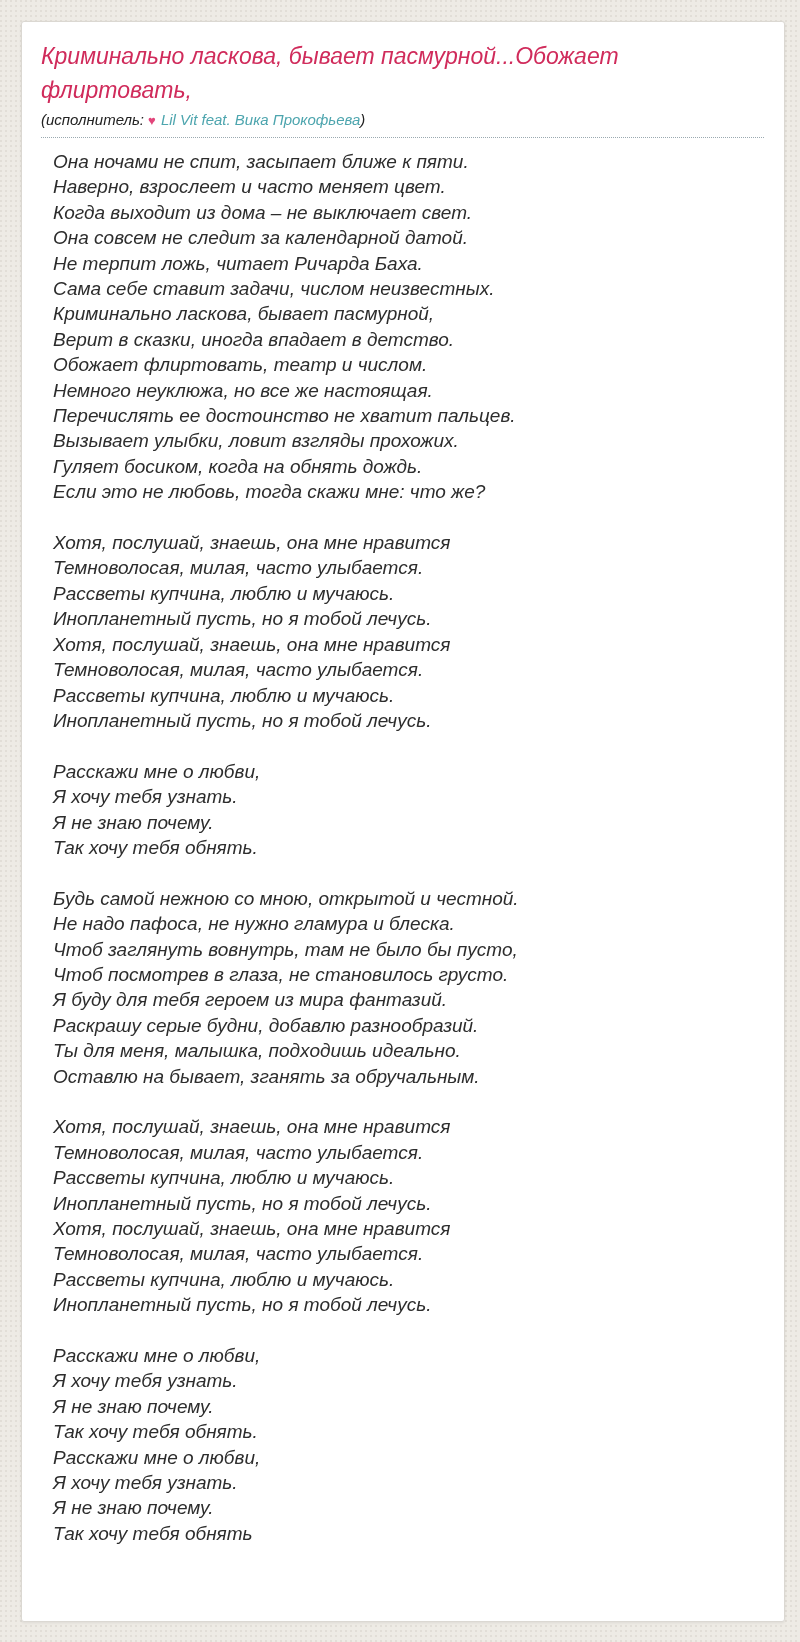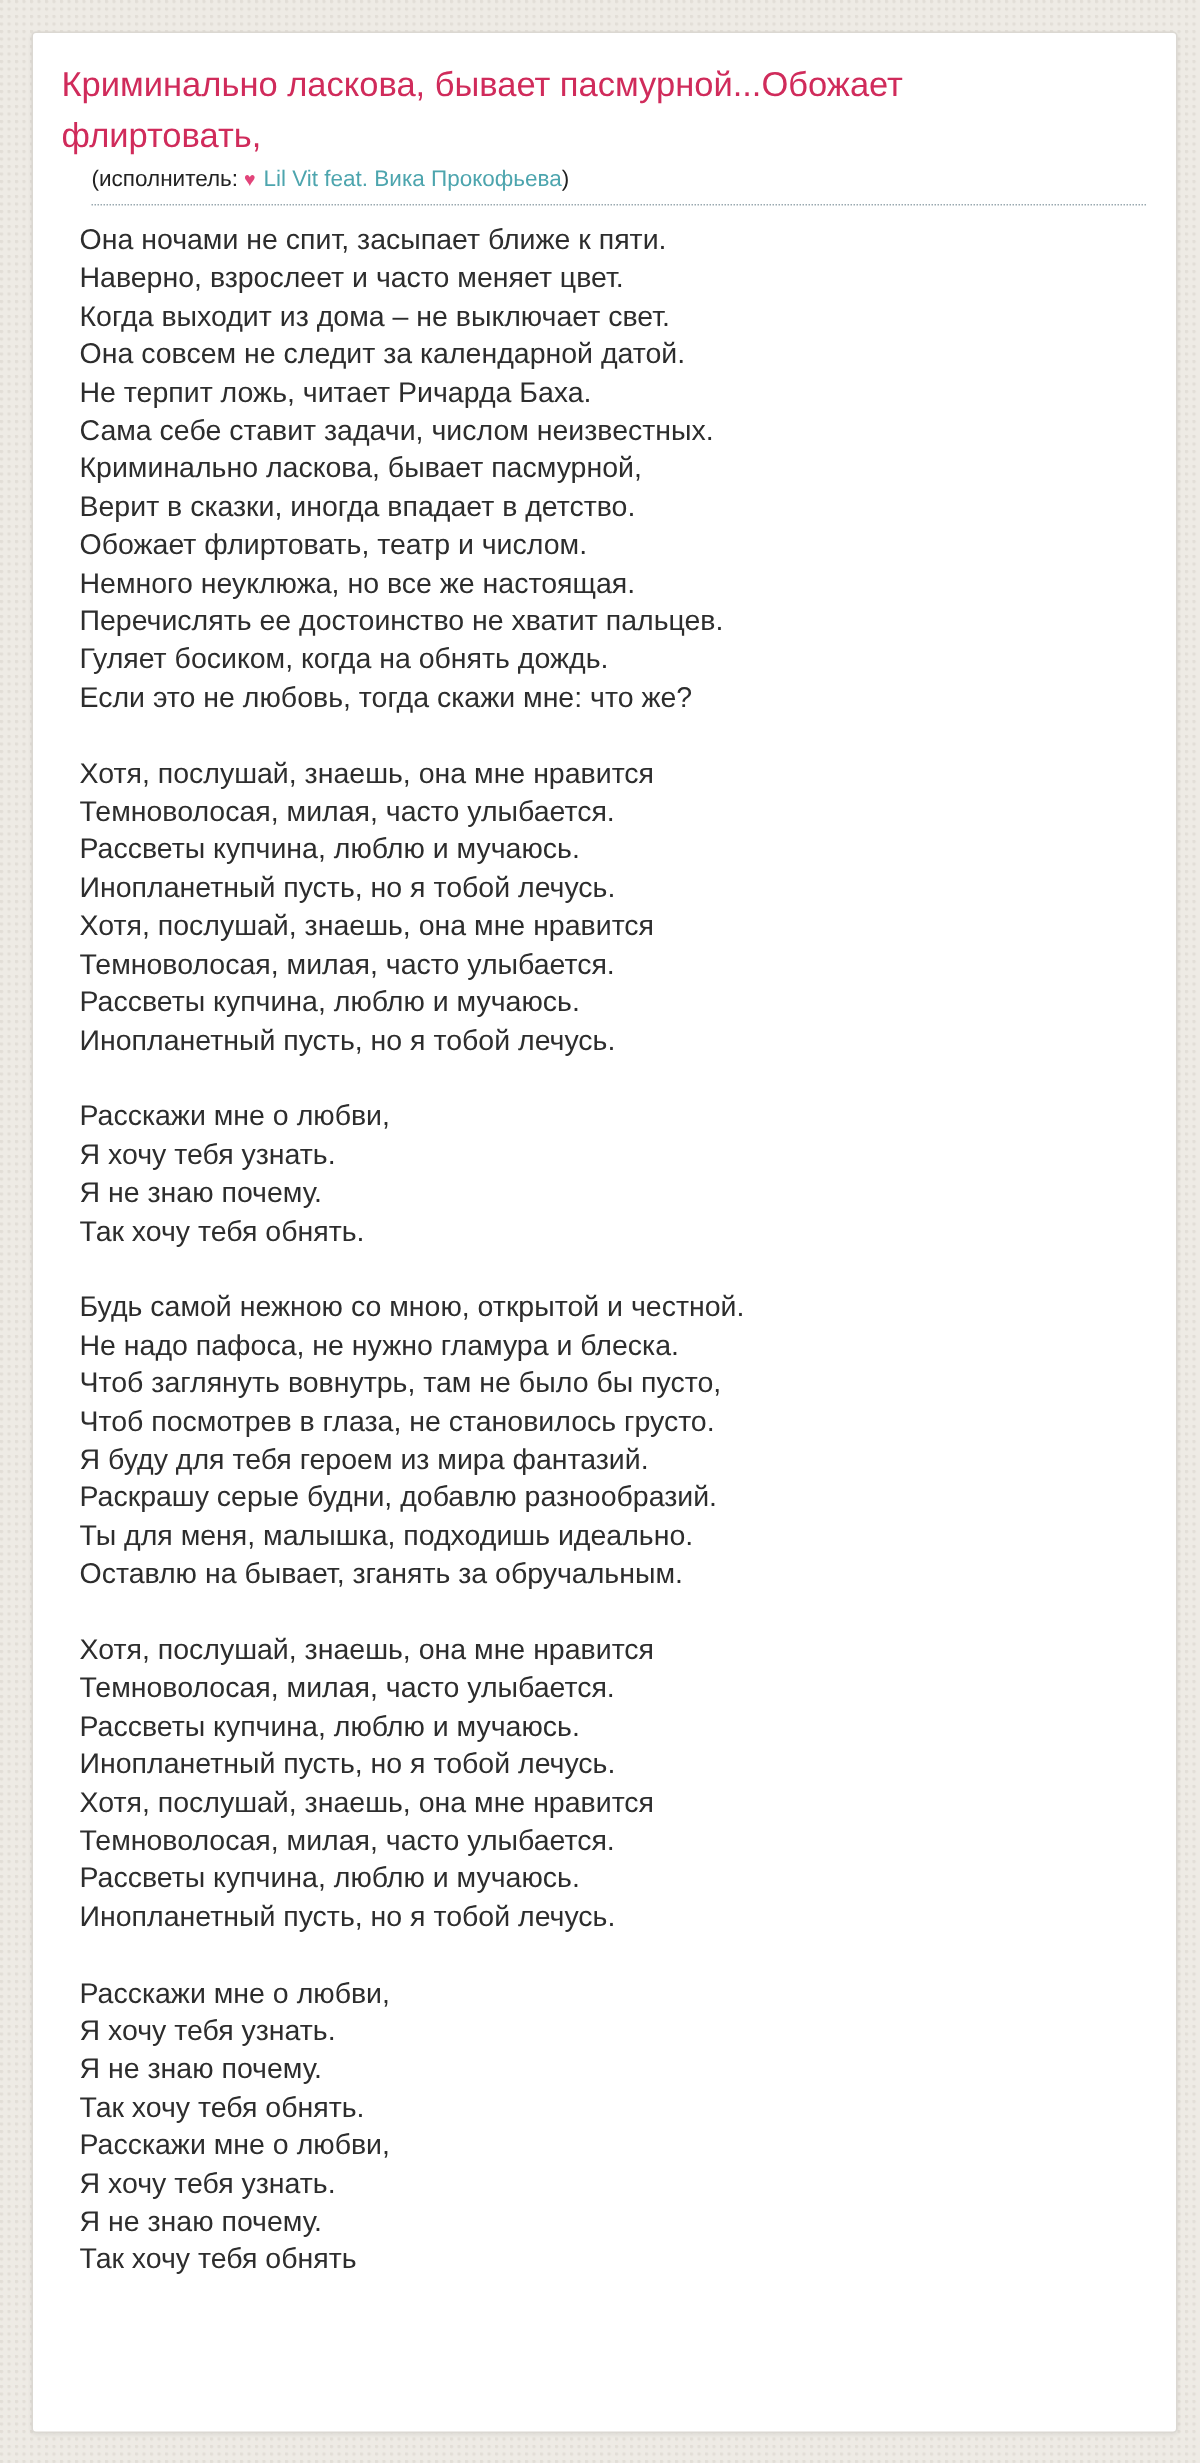--- a/index.html
+++ b/index.html
@@ -28,38 +28,38 @@
     position:absolute;
     left:21px;
     top:21px;
     width:764px;
     height:1601px;
     background:var(--card);
     border:1px solid #dbd8d2;
     box-shadow:0 1px 3px rgba(0,0,0,0.07);
     border-radius:3px;
     padding:17px 20px 0 19px;
+    font-style:italic;
   }
   .song-title{
     max-width:660px;
     font-size:23px;
     line-height:34px;
     font-weight:400;
     color:var(--title);
     letter-spacing:0;
   }
   .artist-line{
     margin-top:3px;
     font-size:15px;
     line-height:19px;
     color:var(--muted);
     padding-bottom:7px;
     border-bottom:1px dotted var(--separator);
     white-space:nowrap;
-    margin-left:20px;
   }
   .heart{
     color:#e2447a;
     margin:0 1px 0 4px;
     font-size:13px;
   }
   .artist-link{
     color:var(--link);
     text-decoration:none;
     cursor:pointer;
@@ -93,20 +93,21 @@
       <div class="lyrics-line">Наверно, взрослеет и часто меняет цвет.</div>
       <div class="lyrics-line">Когда выходит из дома – не выключает свет.</div>
       <div class="lyrics-line">Она совсем не следит за календарной датой.</div>
       <div class="lyrics-line">Не терпит ложь, читает Ричарда Баха.</div>
       <div class="lyrics-line">Сама себе ставит задачи, числом неизвестных.</div>
       <div class="lyrics-line">Криминально ласкова, бывает пасмурной,</div>
       <div class="lyrics-line">Верит в сказки, иногда впадает в детство.</div>
       <div class="lyrics-line">Обожает флиртовать, театр и числом.</div>
       <div class="lyrics-line">Немного неуклюжа, но все же настоящая.</div>
       <div class="lyrics-line">Перечислять ее достоинство не хватит пальцев.</div>
+      <div class="lyrics-line">Вызывает улыбки, ловит взгляды прохожих.</div>
       <div class="lyrics-line">Гуляет босиком, когда на обнять дождь.</div>
       <div class="lyrics-line">Если это не любовь, тогда скажи мне: что же?</div>
       <div class="lyrics-line"></div>
       <div class="lyrics-line">Хотя, послушай, знаешь, она мне нравится</div>
       <div class="lyrics-line">Темноволосая, милая, часто улыбается.</div>
       <div class="lyrics-line">Рассветы купчина, люблю и мучаюсь.</div>
       <div class="lyrics-line">Инопланетный пусть, но я тобой лечусь.</div>
       <div class="lyrics-line">Хотя, послушай, знаешь, она мне нравится</div>
       <div class="lyrics-line">Темноволосая, милая, часто улыбается.</div>
       <div class="lyrics-line">Рассветы купчина, люблю и мучаюсь.</div>

